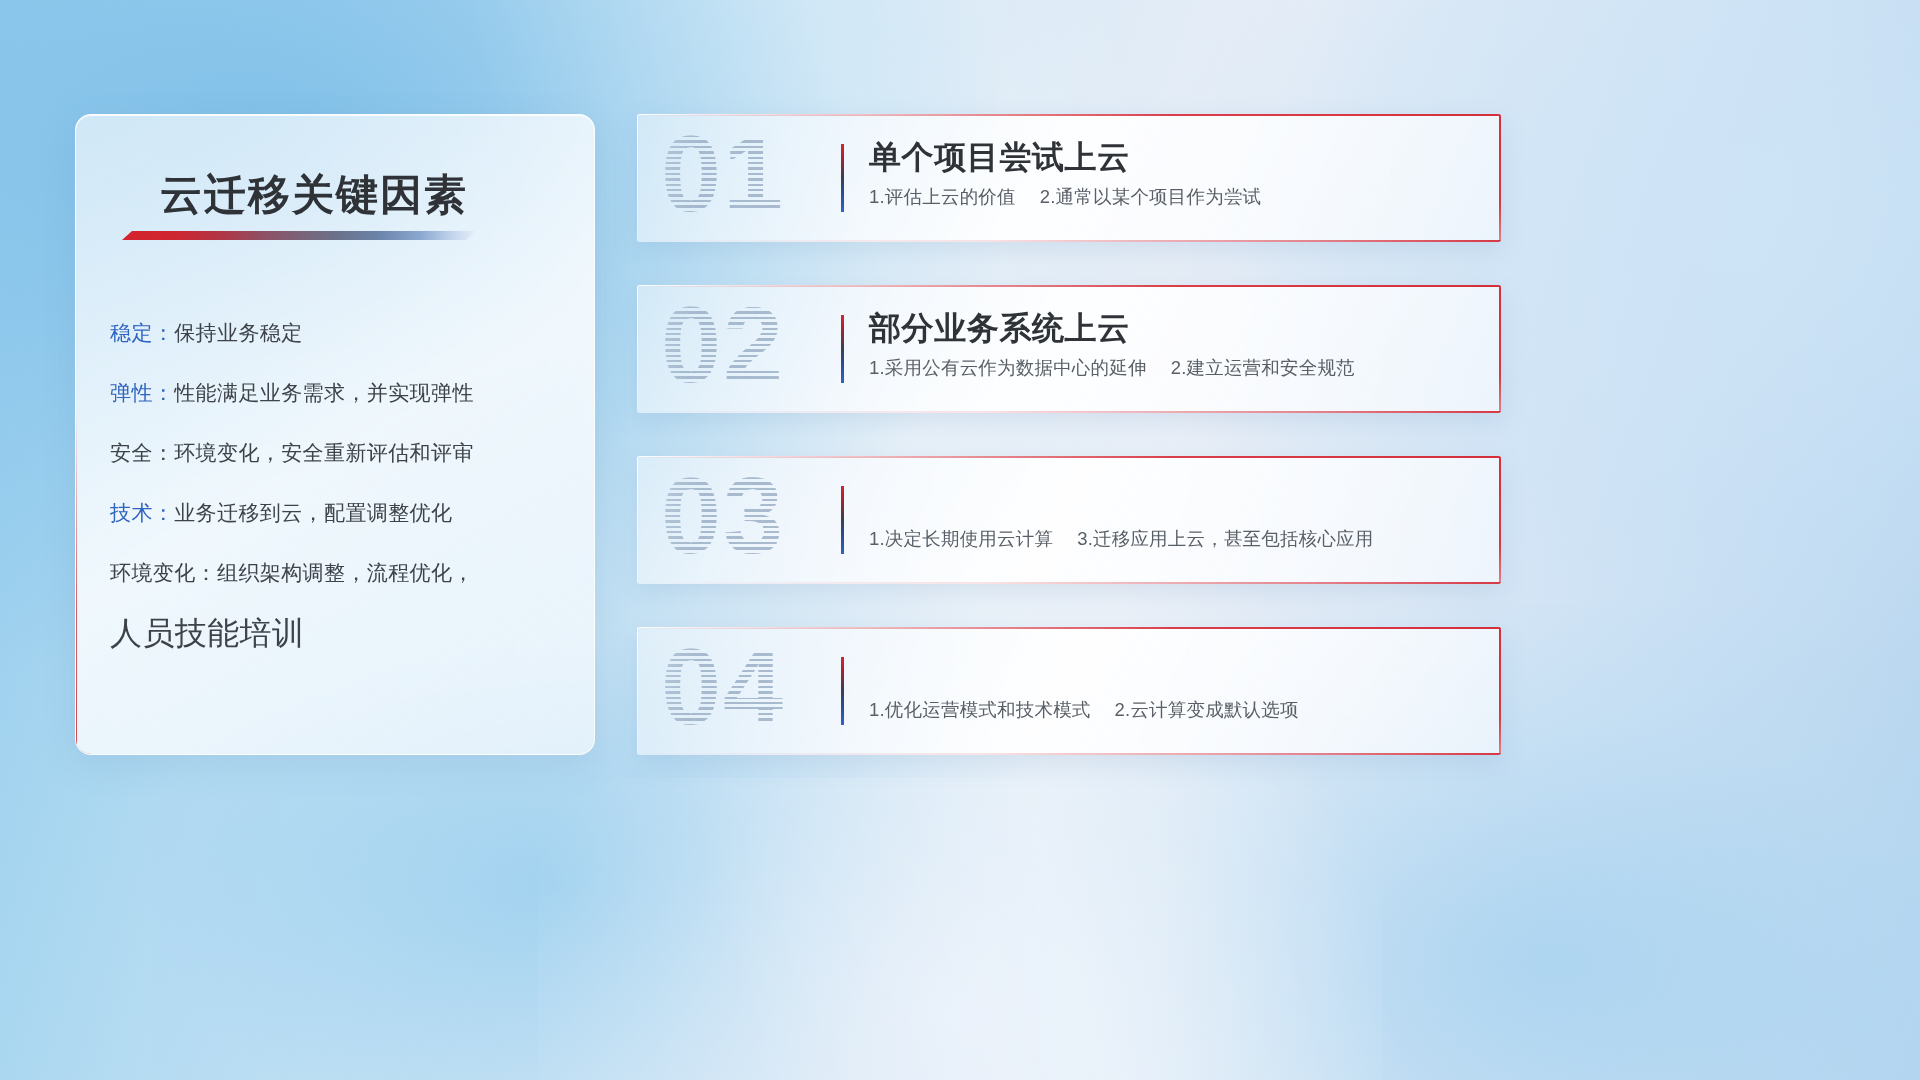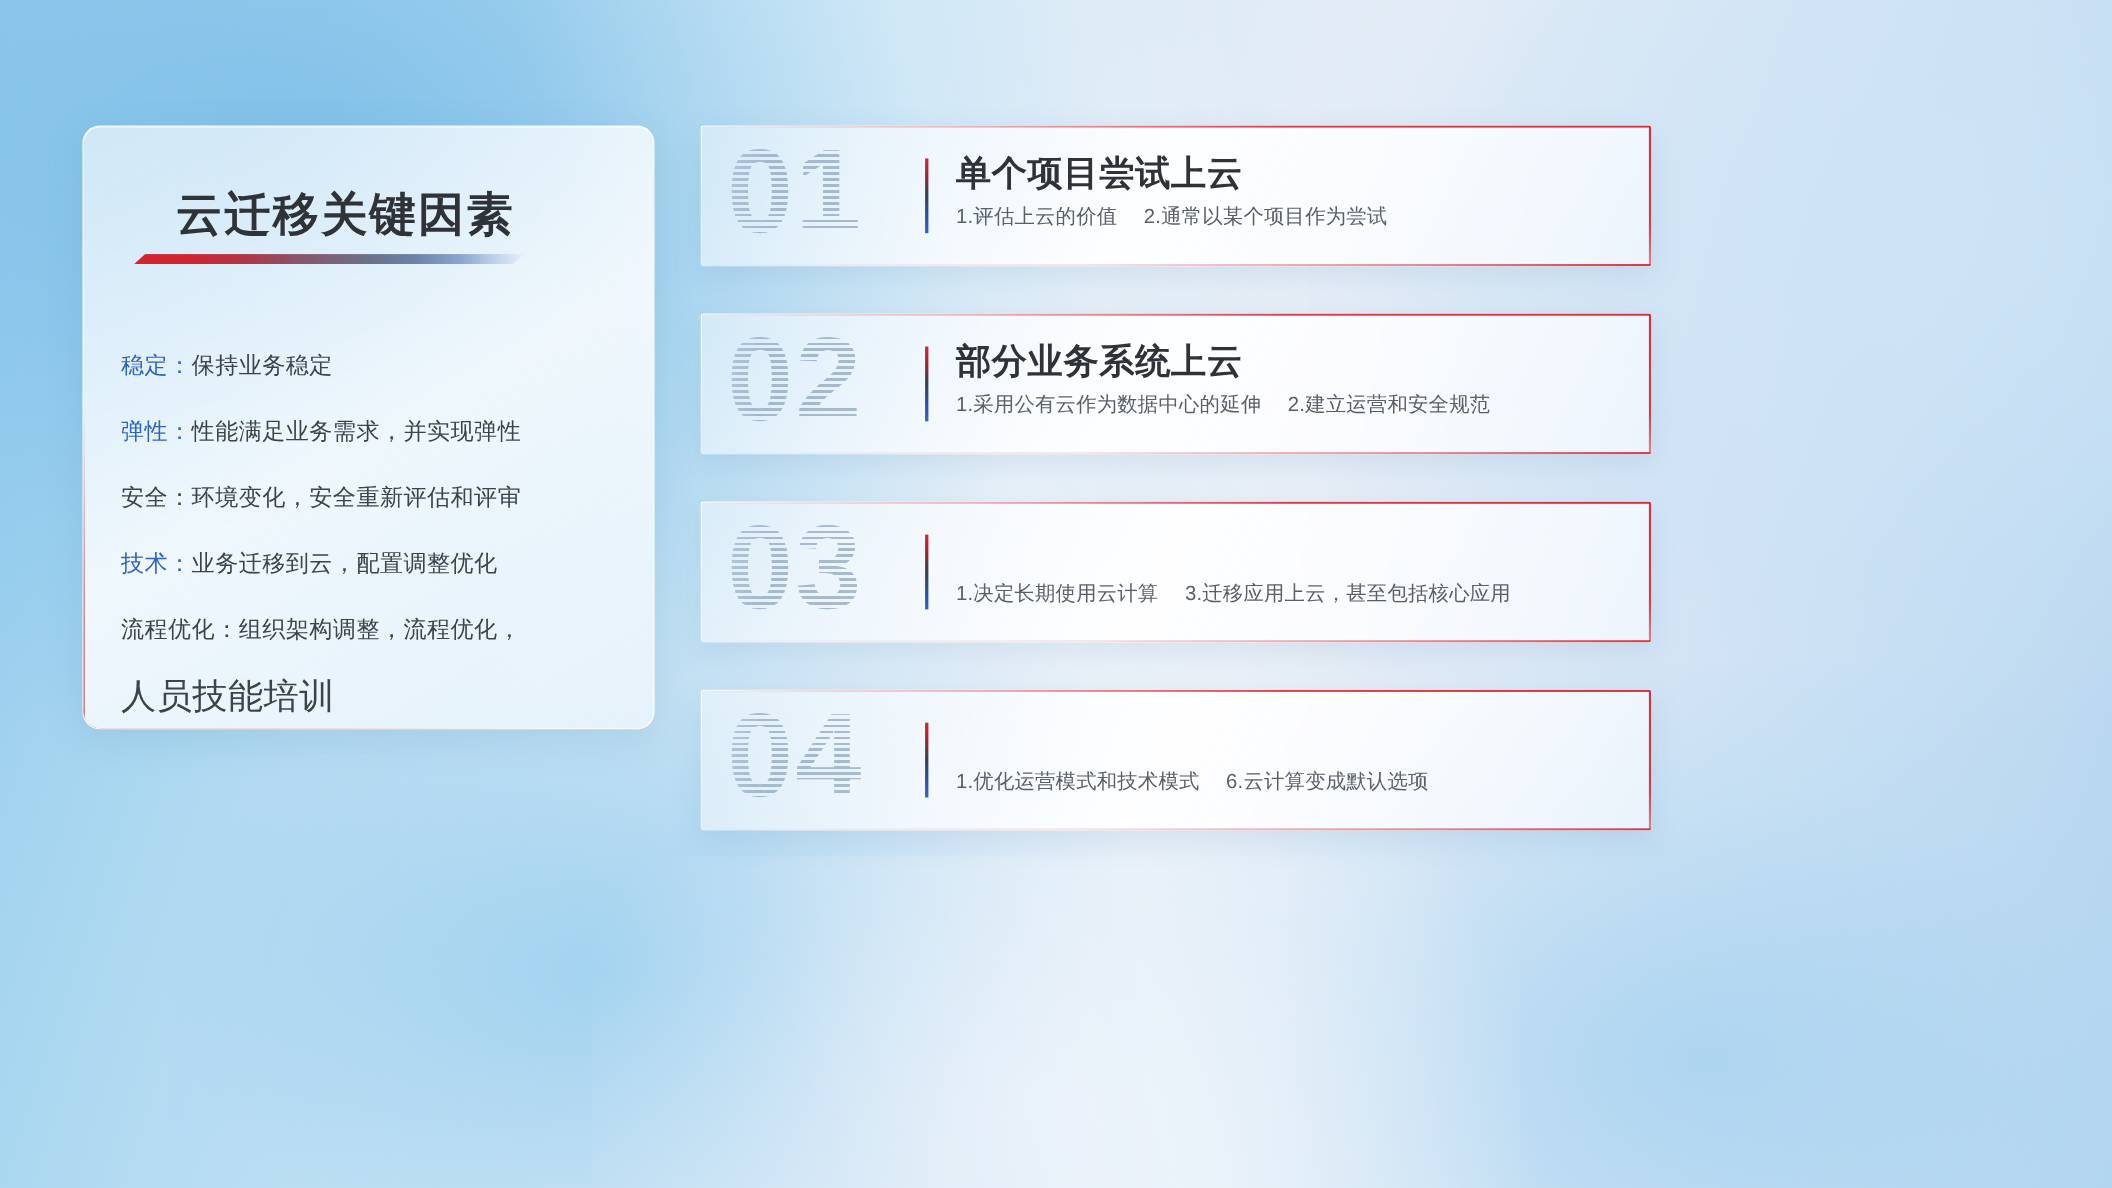--- a/index.html
+++ b/index.html
@@ -45,21 +45,21 @@
     position:absolute; left:28%; bottom:-26%; width:44%; height:54%;
     background:radial-gradient(ellipse at 50% 40%, rgba(232,240,250,.85) 0%, rgba(226,238,249,.25) 52%, rgba(226,238,249,0) 78%);
   }
   .bg-sheen {
     position:absolute; left:0; top:0; width:100%; height:100%;
     background:linear-gradient(75deg, rgba(255,255,255,0) 34%, rgba(255,255,255,.30) 50%, rgba(255,255,255,0) 64%);
   }
 
   
   #left-card {
-    position:absolute; left:75px; top:114px; width:520px; height:549px;
+    position:absolute; left:75px; top:114px; width:520px; height:641px;
     border-radius:16px;
     background:linear-gradient(150deg,
        rgba(255,255,255,.60) 0%,
        rgba(252,253,255,.74) 26%,
        rgba(255,255,255,.84) 52%,
        rgba(250,252,255,.76) 78%,
        rgba(246,250,254,.70) 100%);
     border:1px solid rgba(255,255,255,.86);
     box-shadow:
       0 10px 34px rgba(90,135,180,.16),
@@ -205,21 +205,21 @@
     <div class="kv-row blue">
       <span class="k">弹性：</span><span class="v">性能满足业务需求，并实现弹性</span>
     </div>
     <div class="kv-row grey">
       <span class="k">安全：</span><span class="v">环境变化，安全重新评估和评审</span>
     </div>
     <div class="kv-row blue">
       <span class="k">技术：</span><span class="v">业务迁移到云，配置调整优化</span>
     </div>
     <div class="kv-row grey">
-      <span class="k">流程优化：</span><span class="v">组织架构调整，流程优化，</span>
+      <span class="k">环境变化：</span><span class="v">组织架构调整，流程优化，</span>
     </div>
     <div class="kv-cont">人员技能培训</div>
   </div>
 </section>
 
 <section id="right-col">
 
   <article class="step-card">
     <div class="edge-top"></div>
     <div class="edge-right"></div>
@@ -264,16 +264,16 @@
   <article class="step-card">
     <div class="edge-top"></div>
     <div class="edge-right"></div>
     <div class="edge-bottom"></div>
     <div class="edge-left-w"></div>
     <div class="step-num-wrap">
       <div class="step-num">04</div>
       <div class="step-num ghost">04</div>
     </div>
     <div class="step-divider"></div>
-    <p class="step-sub">1.优化运营模式和技术模式　 6.云计算变成默认选项</p>
+    <p class="step-sub">1.优化运营模式和技术模式　 2.云计算变成默认选项</p>
   </article>
 
 </section>
 
 </body></html>

